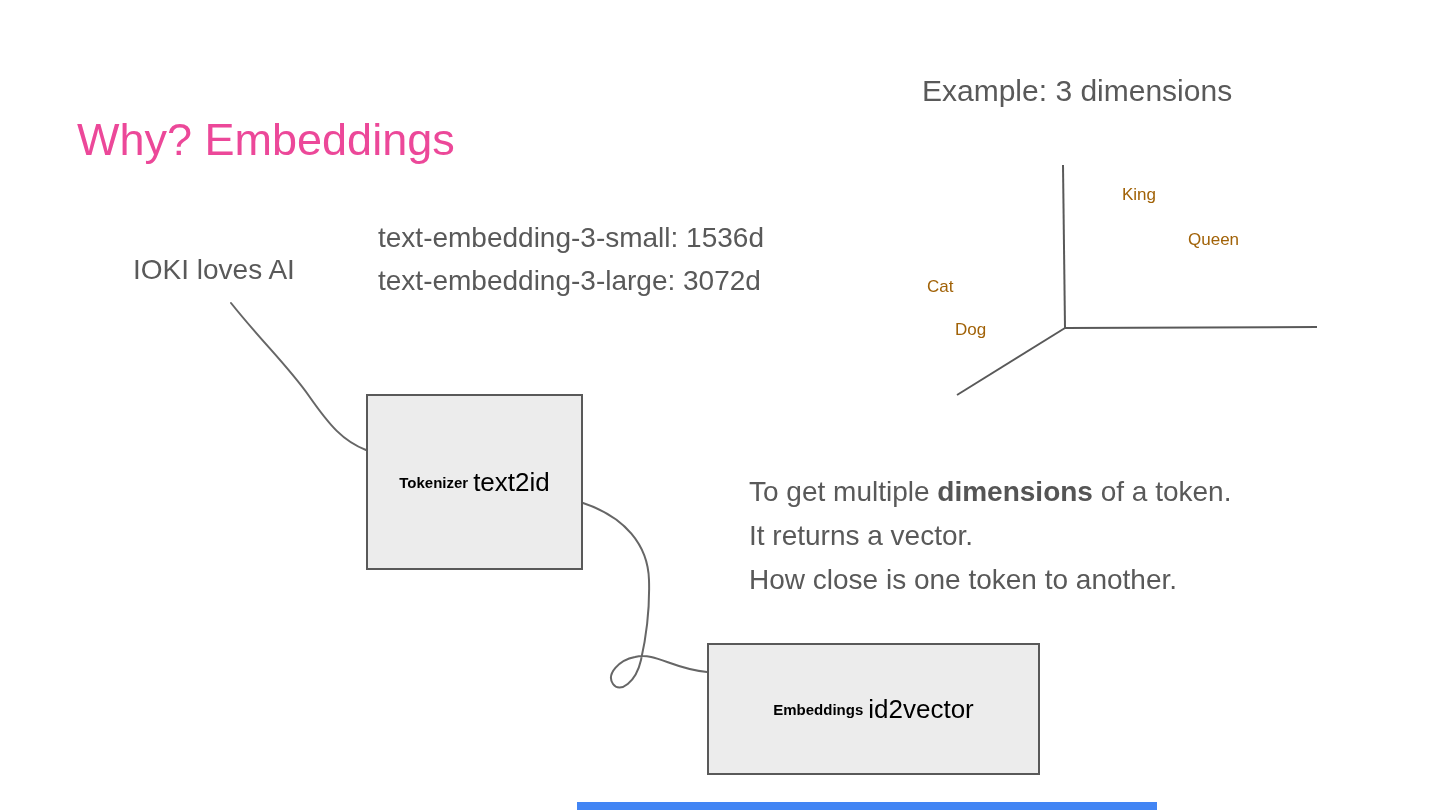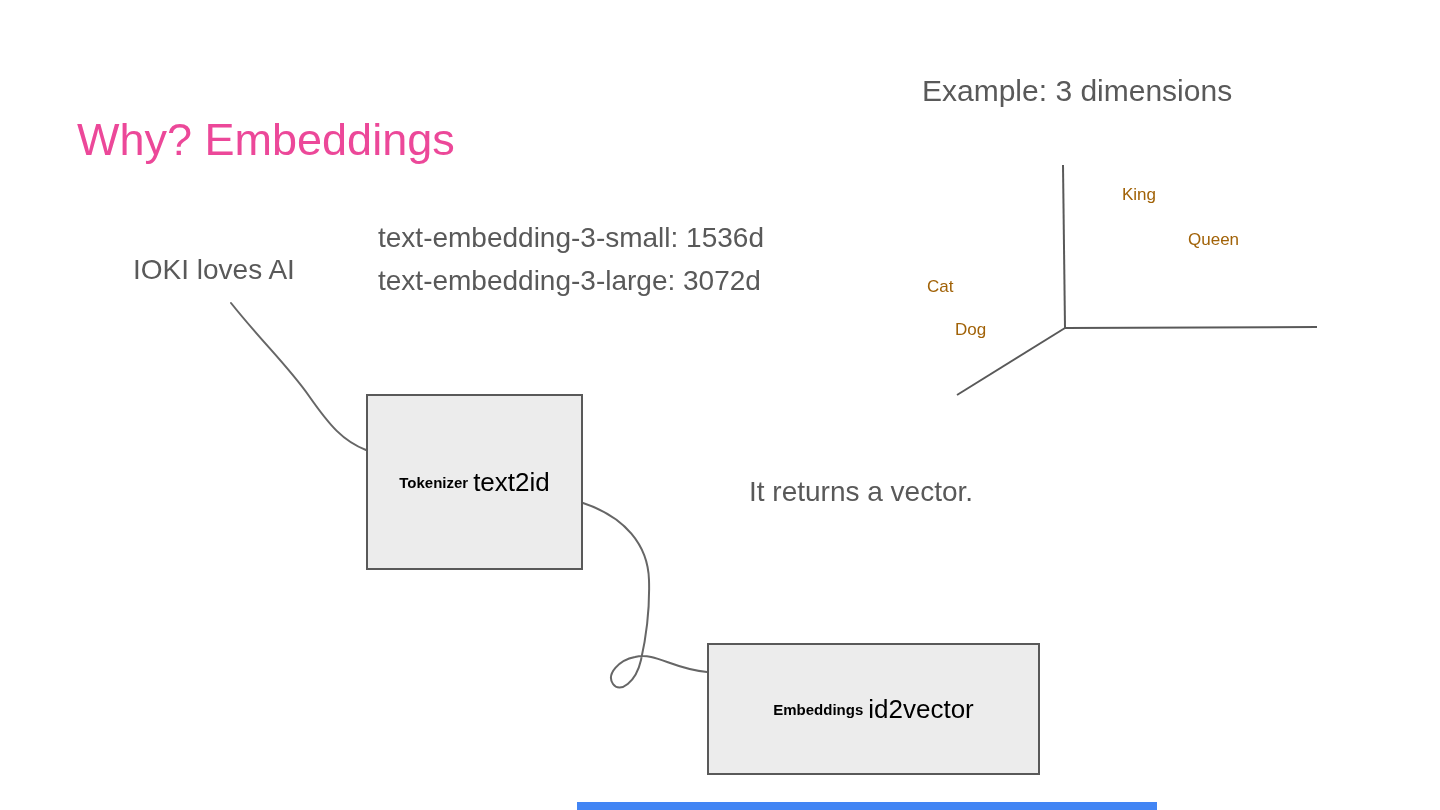--- a/index.html
+++ b/index.html
@@ -139,18 +139,20 @@
     <div class="box-title">Tokenizer</div>
     <div class="box-sub">text2id</div>
   </div>
 
   <div class="flowbox embeddings">
     <div class="box-title">Embeddings</div>
     <div class="box-sub">id2vector</div>
   </div>
 
   <div class="abs description">
+    <div><span>To get multiple </span><b>dimensions</b><span> of a token.</span></div>
     <div>It returns a vector.</div>
+    <div>How close is one token to another.</div>
   </div>
 
   <div class="bottom-bar"></div>
 
 </div>
 
 </body></html>

